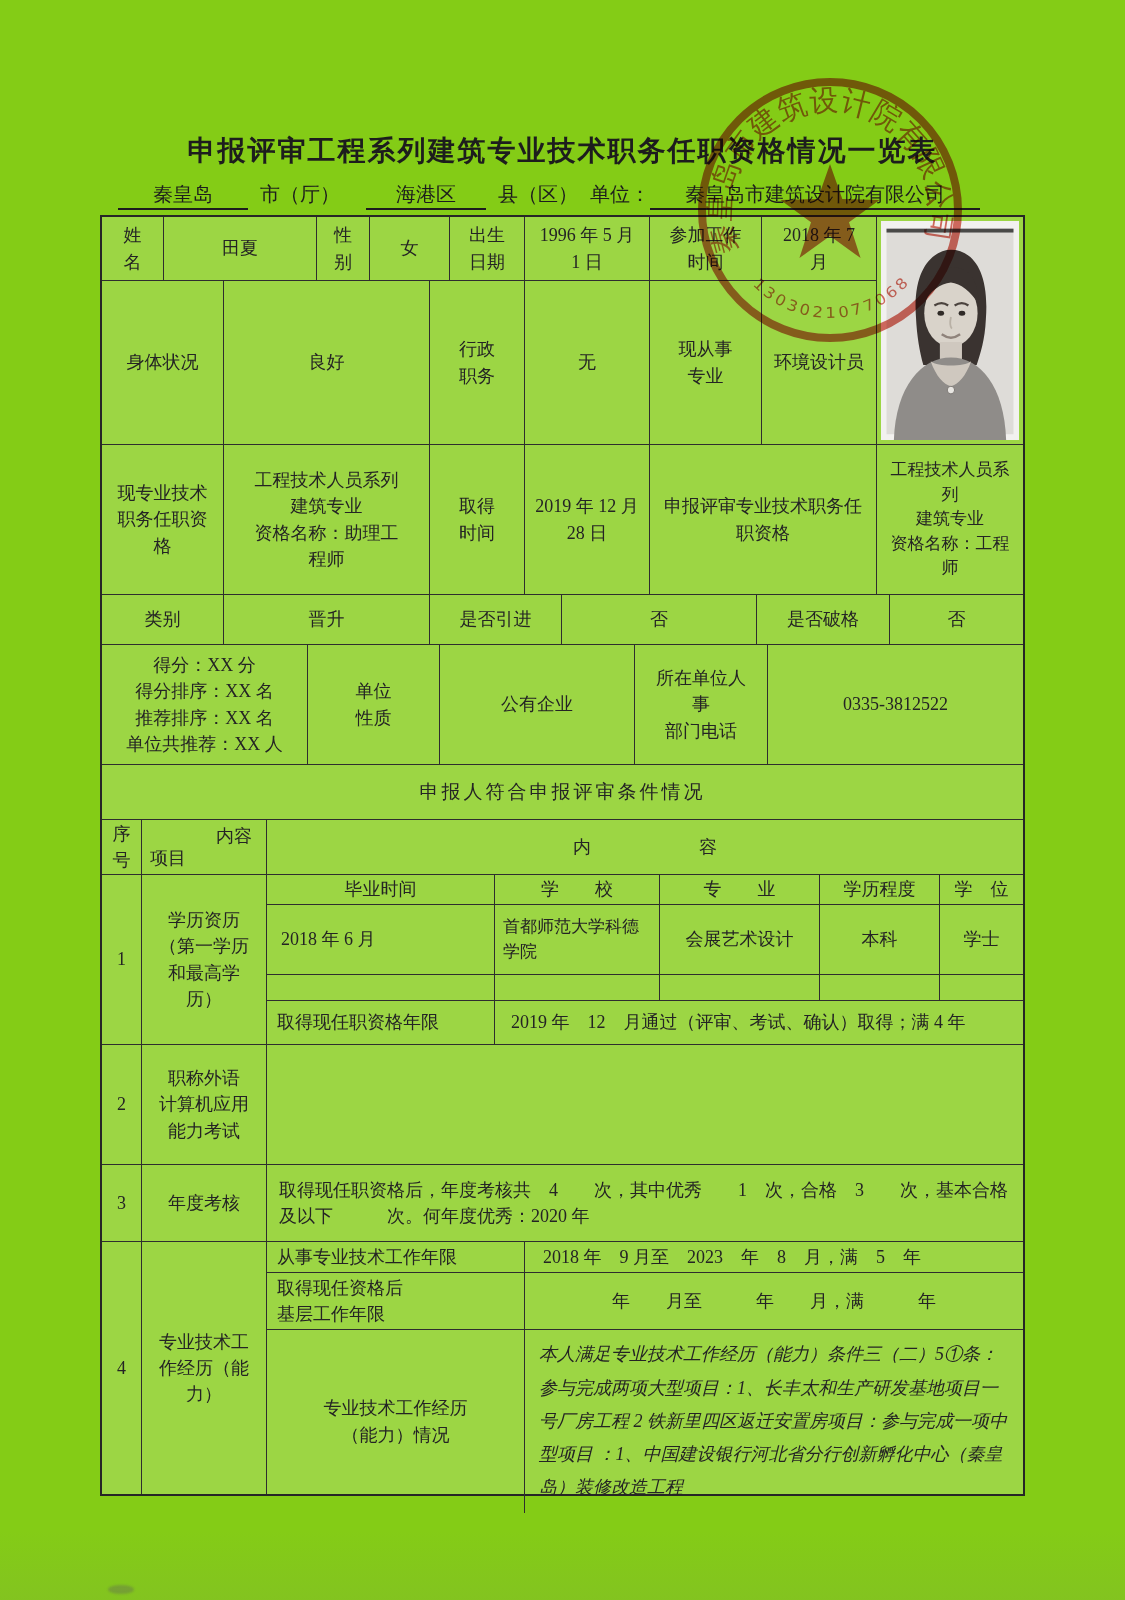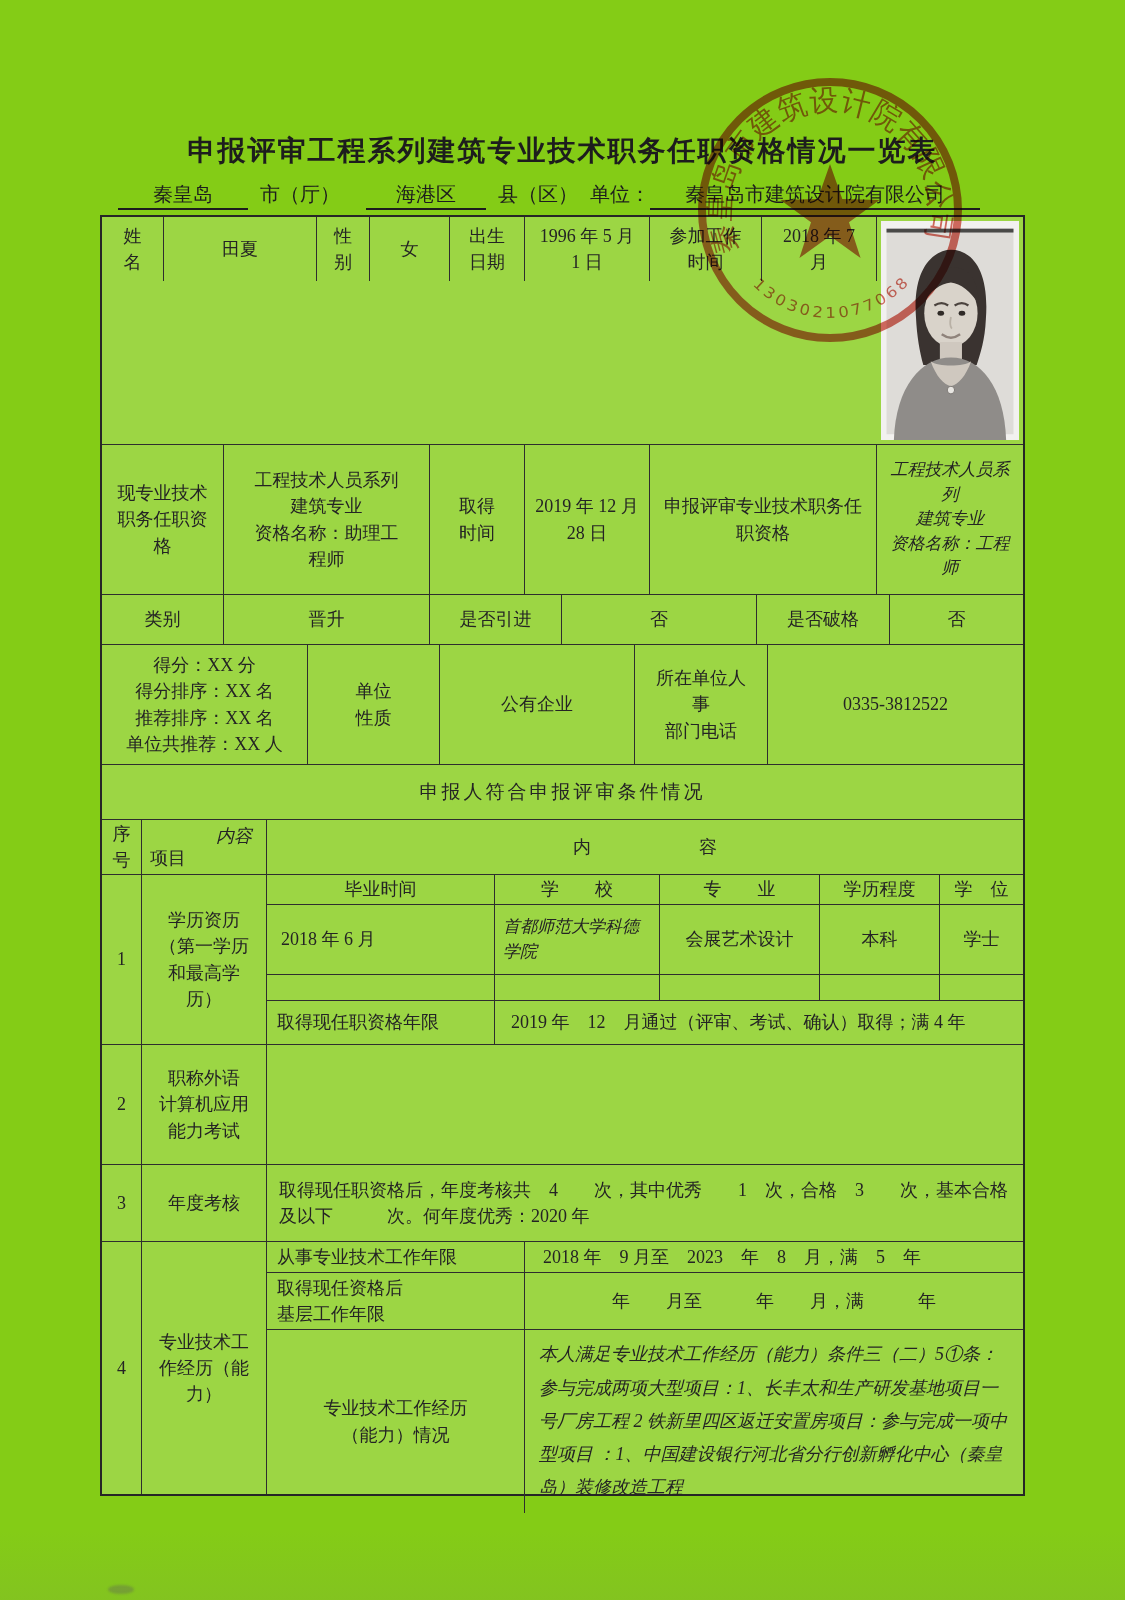--- a/index.html
+++ b/index.html
@@ -48,32 +48,32 @@
   }
   .c.nr{ border-right:none; }
   .pre{ white-space:pre-line; }
   .lft{ justify-content:flex-start; text-align:left; }
   .col{ display:flex; flex-direction:column; }
   .subrow{ display:flex; border-bottom:1.6px solid #2e2e2e; }
   .subrow:last-child{ border-bottom:none; }
 
   
   .itemcell{ position:relative; padding:0; display:block; }
-  .itemcell .tr-txt{ position:absolute; top:3px; right:14px;font-style:italic; }
+  .itemcell .tr-txt{ position:absolute; top:3px; right:14px; }
   .itemcell .bl-txt{ position:absolute; bottom:3px; left:8px; }
 
   .photo-cell{ padding:4px; align-items:stretch; }
   .photo-cell svg{ width:100%; height:100%; display:block; }
 
   .stamp{
     position:absolute; left:688px; top:66px; width:284px; height:284px;
     opacity:.8; mix-blend-mode:multiply; pointer-events:none;
   }
   .sec-hdr{ font-size:19px; letter-spacing:3px; }
-  .small{ font-size:17px;font-style:italic; }
+  .small{ font-size:17px; }
   .big-txt{ line-height:1.85;font-style:italic; }
 </style>
 </head>
 <body>
 
 <div class="page">
 
   <div class="doc-title">申报评审工程系列建筑专业技术职务任职资格情况一览表</div>
 
   <div class="sub-line">
@@ -92,20 +92,30 @@
 别</div>
           <div class="c" style="flex:0 0 80px">女</div>
           <div class="c pre" style="flex:0 0 75px">出生
 日期</div>
           <div class="c pre" style="flex:0 0 125px">1996 年 5 月
 1 日</div>
           <div class="c pre" style="flex:0 0 112px">参加工作
 时间</div>
           <div class="c pre" style="flex:0 0 115px">2018 年 7
 月</div>
+        </div>
+        <div class="subrow" style="flex:1">
+          <div class="c" style="flex:0 0 122px">身体状况</div>
+          <div class="c" style="flex:0 0 206px">良好</div>
+          <div class="c pre" style="flex:0 0 95px">行政
+职务</div>
+          <div class="c" style="flex:0 0 125px">无</div>
+          <div class="c pre" style="flex:0 0 112px">现从事
+专业</div>
+          <div class="c" style="flex:0 0 115px">环境设计员</div>
         </div>
       </div>
       <div class="c nr photo-cell" style="flex:1">
         <svg viewBox="0 0 150 228" preserveAspectRatio="none">
           <rect x="0" y="0" width="150" height="228" fill="#f2f1ef"></rect>
           <rect x="6" y="8" width="138" height="214" fill="#dedcd8"></rect>
           <rect x="6" y="8" width="138" height="4" fill="#4a4a48"></rect>
           <path d="M38,100 C34,48 58,30 76,30 C98,30 118,50 114,102 C113,124 108,138 104,150 L46,150 C42,136 39,120 38,100 Z" fill="#3a3330"></path>
           <ellipse cx="76" cy="96" rx="29" ry="35" fill="#d9d3ca"></ellipse>
           <path d="M46,86 Q48,48 78,48 Q106,50 106,86 Q92,66 76,64 Q58,66 46,86 Z" fill="#3a3330"></path>

